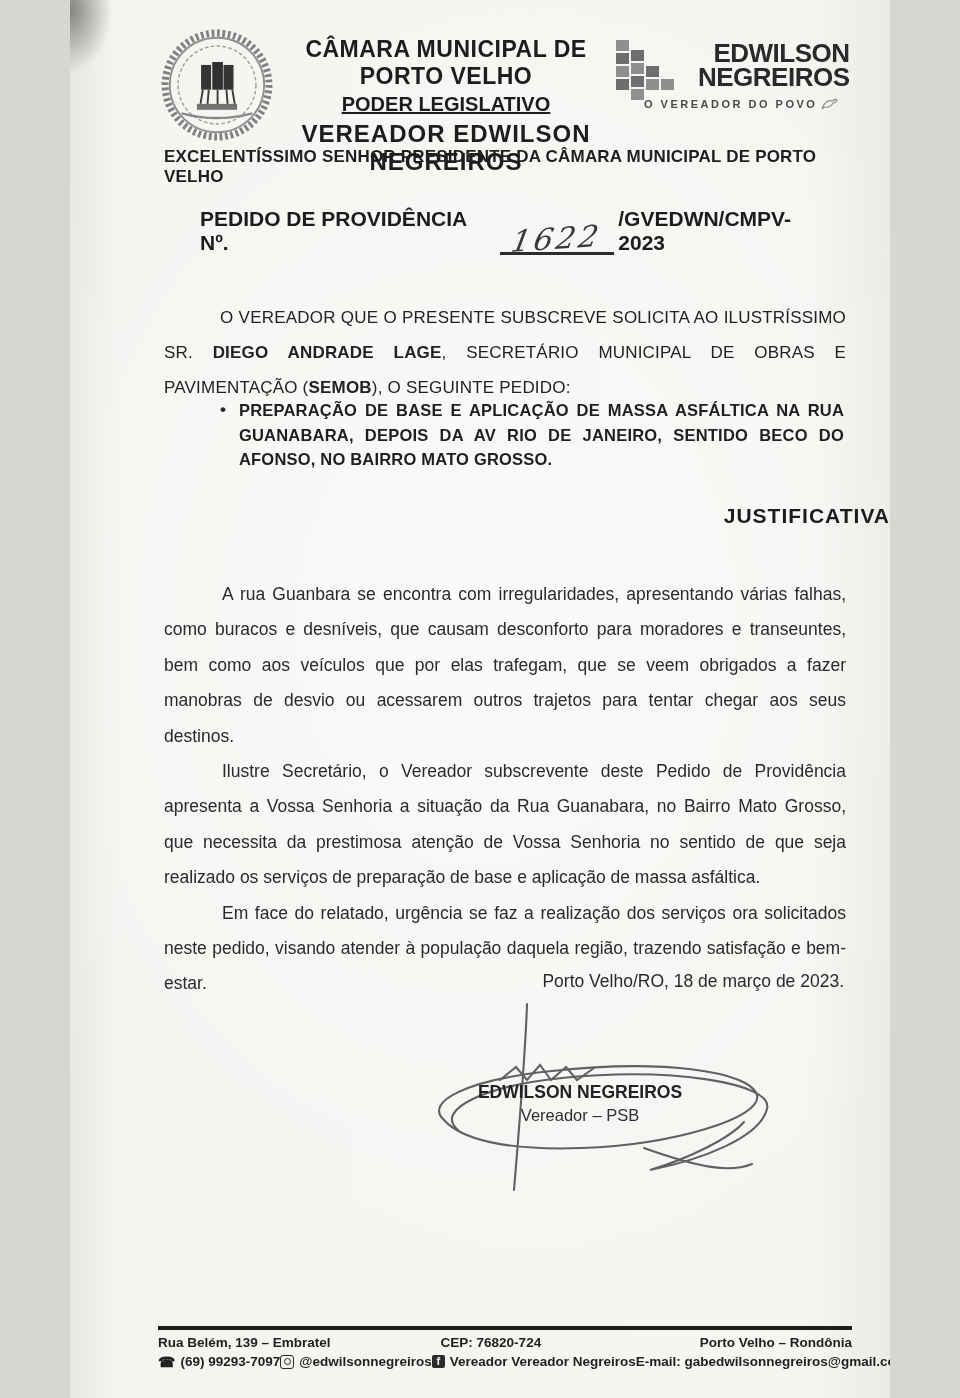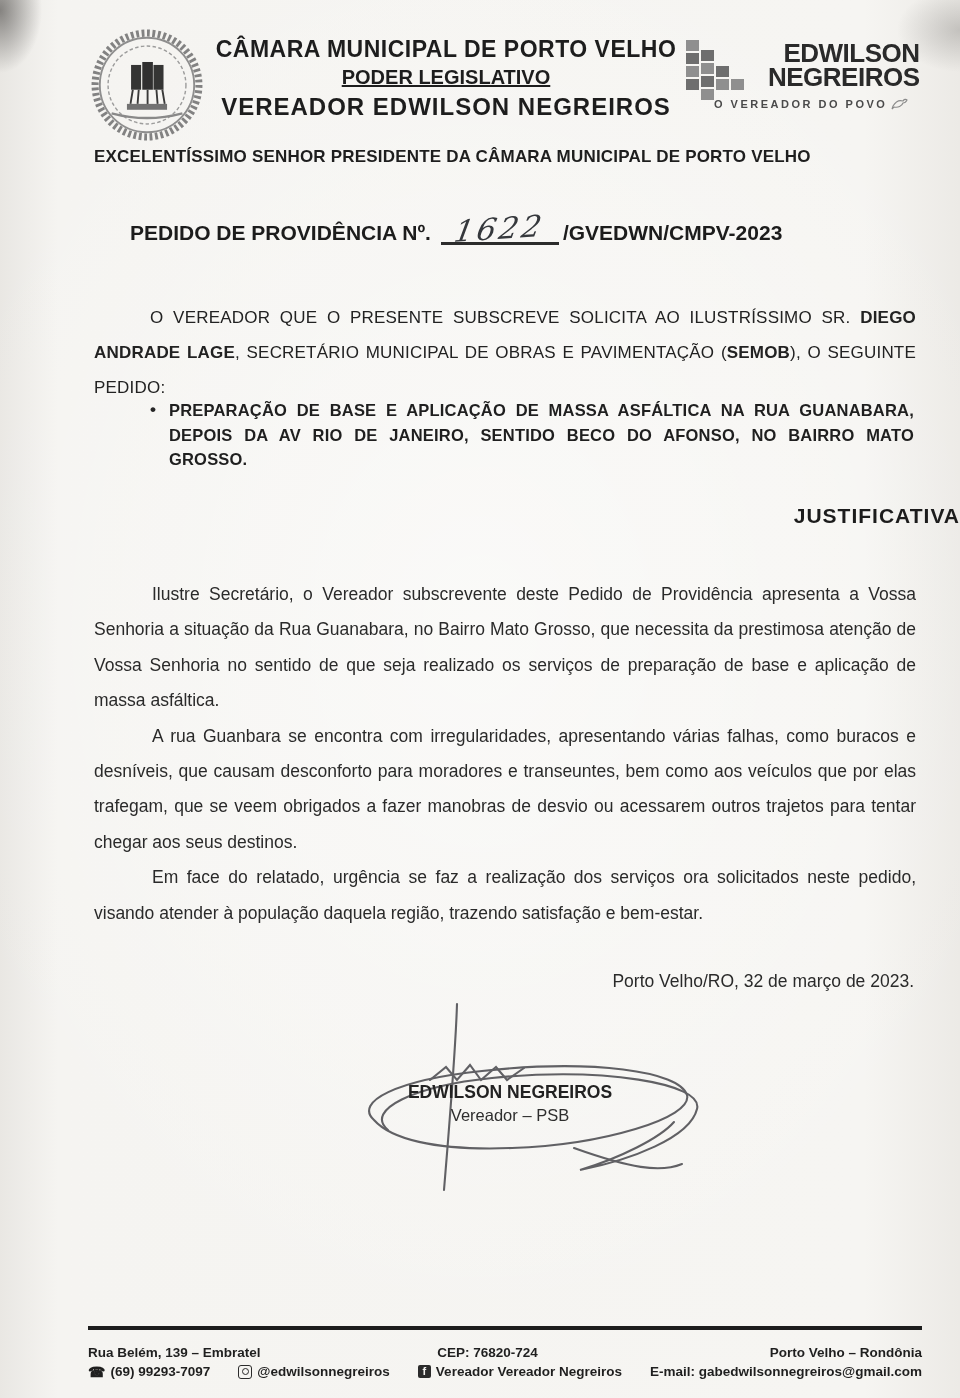--- a/index.html
+++ b/index.html
@@ -1,17 +1,17 @@
 <!DOCTYPE html>
 <html lang="pt-BR"><head>
 <meta charset="utf-8">
 <style>
   html,body{margin:0;padding:0;background:#d8d6d2;}
   .page{
-    position:relative;width:960px;height:1398px;margin:0 auto;overflow:hidden;
+    position:relative;width:820px;height:1398px;margin:0 auto;overflow:hidden;
     background:
       radial-gradient(ellipse 60px 90px at 0px 10px, rgba(50,48,46,.55), rgba(50,48,46,0) 70%),
       radial-gradient(ellipse 90px 60px at 960px 30px, rgba(90,88,85,.28), rgba(90,88,85,0) 70%),
       radial-gradient(ellipse 700px 900px at 50% 45%, rgba(255,255,255,.5), rgba(255,255,255,0) 80%),
       linear-gradient(90deg, #e9e7e3 0%, #f5f4f1 6%, #f6f5f2 90%, #eceae6 100%);
     font-family:"Liberation Sans", sans-serif;color:#262626;
   }
   
   .letterhead{position:absolute;top:26px;left:88px;right:36px;height:118px;display:flex;align-items:flex-start;}
   .seal{width:118px;height:118px;flex:0 0 auto;opacity:.85;}
@@ -43,21 +43,21 @@
   .just-heading{position:absolute;top:504px;left:0;width:100%;text-align:right;font-size:21px;font-weight:bold;letter-spacing:1px;color:#1c1c1c;}
   .just-body{position:absolute;top:577px;left:94px;right:44px;font-size:17.5px;line-height:35.4px;text-align:justify;color:#2a2a2a;}
   .just-body p{margin:0;text-indent:58px;}
   .date-line{position:absolute;top:971px;right:46px;font-size:17.5px;color:#2a2a2a;}
   
   .sig-block{position:absolute;left:330px;top:998px;width:410px;height:195px;}
   .sig-svg{position:absolute;left:0;top:0;}
   .sig-name{position:absolute;top:84px;left:0;width:360px;text-align:center;font-size:17.5px;font-weight:bold;color:#222;}
   .sig-role{position:absolute;top:108px;left:0;width:360px;text-align:center;font-size:16.5px;color:#2e2e2e;}
   
-  .footer{position:absolute;left:88px;right:38px;top:1326px;border-top:4px solid #1d1d1d;padding-top:15px;color:#1f1f1f;}
+  .footer{position:absolute;left:88px;right:38px;top:1326px;border-top:4px solid #1d1d1d;padding-top:5px;color:#1f1f1f;}
   .f-row1{display:grid;grid-template-columns:1fr auto 1.1fr;align-items:baseline;font-size:13.5px;font-weight:bold;}
   .f-row1 .c{text-align:center;}
   .f-row1 .r{text-align:right;}
   .f-row2{display:flex;justify-content:space-between;align-items:center;margin-top:4px;font-size:13.5px;font-weight:bold;}
   .f-item{display:flex;align-items:center;gap:5px;white-space:nowrap;}
   .phone-glyph{font-size:14px;line-height:1;}
   .ig-icon{width:12px;height:12px;border:1.6px solid #2b2b2b;border-radius:3px;position:relative;display:inline-block;}
   .ig-icon::after{content:"";position:absolute;left:2.6px;top:2.6px;width:5px;height:5px;border:1.4px solid #2b2b2b;border-radius:50%;}
   .fb-icon{width:13px;height:13px;background:#2b2b2b;color:#f4f3f0;font-weight:bold;font-size:11px;line-height:13px;text-align:center;display:inline-block;border-radius:2px;}
   .fb-icon::after{content:"f";}
@@ -139,26 +139,26 @@
     </p>
   </div>
 
   <div class="bullet-row">
     <span class="bullet-dot">•</span>
     <span class="bullet-text">PREPARAÇÃO DE BASE E APLICAÇÃO DE MASSA ASFÁLTICA NA RUA GUANABARA, DEPOIS DA AV RIO DE JANEIRO, SENTIDO BECO DO AFONSO, NO BAIRRO MATO GROSSO.</span>
   </div>
 
   <div class="just-heading">JUSTIFICATIVA</div>
   <div class="just-body">
+    <p>A rua Guanbara se encontra com irregularidades, apresentando várias falhas, como buracos e desníveis, que causam desconforto para moradores e transeuntes, bem como aos veículos que por elas trafegam, que se veem obrigados a fazer manobras de desvio ou acessarem outros trajetos para tentar chegar aos seus destinos.</p>
     <p>Ilustre Secretário, o Vereador subscrevente deste Pedido de Providência apresenta a Vossa Senhoria a situação da Rua Guanabara, no Bairro Mato Grosso, que necessita da prestimosa atenção de Vossa Senhoria no sentido de que seja realizado os serviços de preparação de base e aplicação de massa asfáltica.</p>
-    <p>A rua Guanbara se encontra com irregularidades, apresentando várias falhas, como buracos e desníveis, que causam desconforto para moradores e transeuntes, bem como aos veículos que por elas trafegam, que se veem obrigados a fazer manobras de desvio ou acessarem outros trajetos para tentar chegar aos seus destinos.</p>
     <p>Em face do relatado, urgência se faz a realização dos serviços ora solicitados neste pedido, visando atender à população daquela região, trazendo satisfação e bem-estar.</p>
   </div>
 
-  <div class="date-line">Porto Velho/RO, 32 de março de 2023.</div>
+  <div class="date-line">Porto Velho/RO, 18 de março de 2023.</div>
 
   <div class="sig-block">
     <svg class="sig-svg" width="410" height="195" viewBox="0 0 410 195">
       <g fill="none" stroke="#47474c" stroke-width="2.1" opacity=".85" stroke-linecap="round">
         <path d="M127,6 C126,40 120,120 114,192"></path>
         <path d="M44,122 C24,104 66,82 152,73 C262,61 350,73 357,97 C363,120 272,147 182,150 C102,153 60,140 44,122 Z"></path>
         <path d="M58,132 C34,112 84,88 162,80 C272,69 374,85 367,111 C360,140 300,162 250,172 C290,160 330,140 344,124"></path>
         <path d="M244,150 C300,170 330,175 352,166"></path>
         <path d="M100,82 l16,-13 11,13 13,-15 11,15 15,-13 11,13 17,-12"></path>
       </g>

